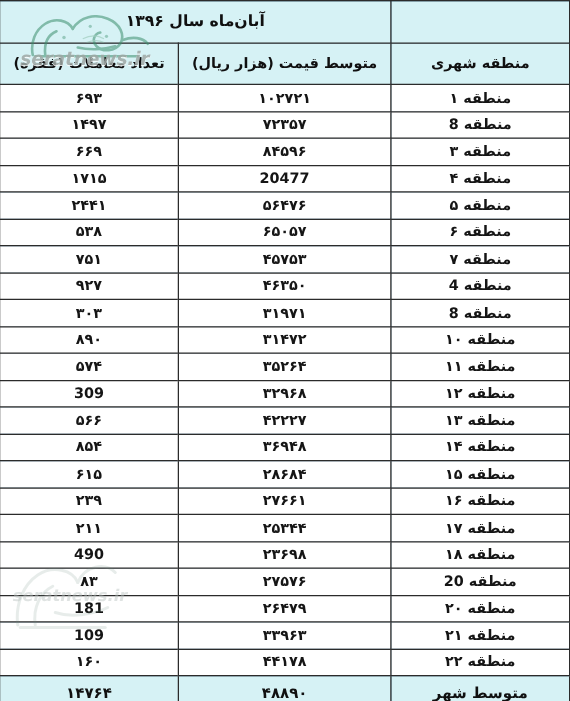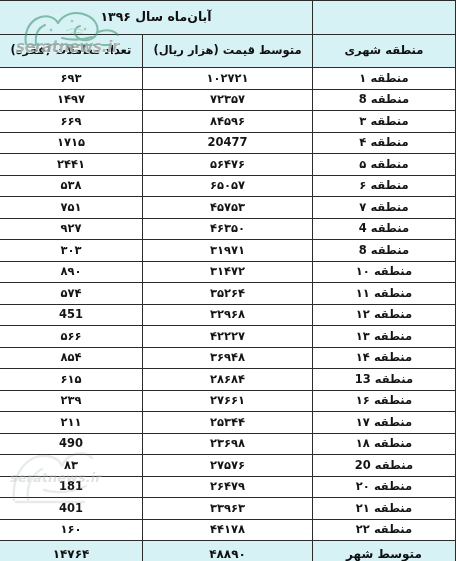--- a/index.html
+++ b/index.html
@@ -213,34 +213,34 @@
         <td>۸۹۰</td>
       </tr>
       <tr class="data-row">
         <td>منطقه ۱۱</td>
         <td>۳۵۲۶۴</td>
         <td>۵۷۴</td>
       </tr>
       <tr class="data-row">
         <td>منطقه ۱۲</td>
         <td>۳۲۹۶۸</td>
-        <td>451</td>
+        <td>309</td>
       </tr>
       <tr class="data-row">
         <td>منطقه ۱۳</td>
         <td>۴۲۲۲۷</td>
         <td>۵۶۶</td>
       </tr>
       <tr class="data-row">
         <td>منطقه ۱۴</td>
         <td>۳۶۹۴۸</td>
         <td>۸۵۴</td>
       </tr>
       <tr class="data-row">
-        <td>منطقه 13</td>
+        <td>منطقه ۱۵</td>
         <td>۲۸۶۸۴</td>
         <td>۶۱۵</td>
       </tr>
       <tr class="data-row">
         <td>منطقه ۱۶</td>
         <td>۲۷۶۶۱</td>
         <td>۲۳۹</td>
       </tr>
       <tr class="data-row">
         <td>منطقه ۱۷</td>
@@ -258,21 +258,21 @@
         <td>۸۳</td>
       </tr>
       <tr class="data-row">
         <td>منطقه ۲۰</td>
         <td>۲۶۴۷۹</td>
         <td>181</td>
       </tr>
       <tr class="data-row">
         <td>منطقه ۲۱</td>
         <td>۳۳۹۶۳</td>
-        <td>401</td>
+        <td>109</td>
       </tr>
       <tr class="data-row">
         <td>منطقه ۲۲</td>
         <td>۴۴۱۷۸</td>
         <td>۱۶۰</td>
       </tr>
 
       <tr class="total-row">
         <td>متوسط شهر</td>
         <td>۴۸۸۹۰</td>

